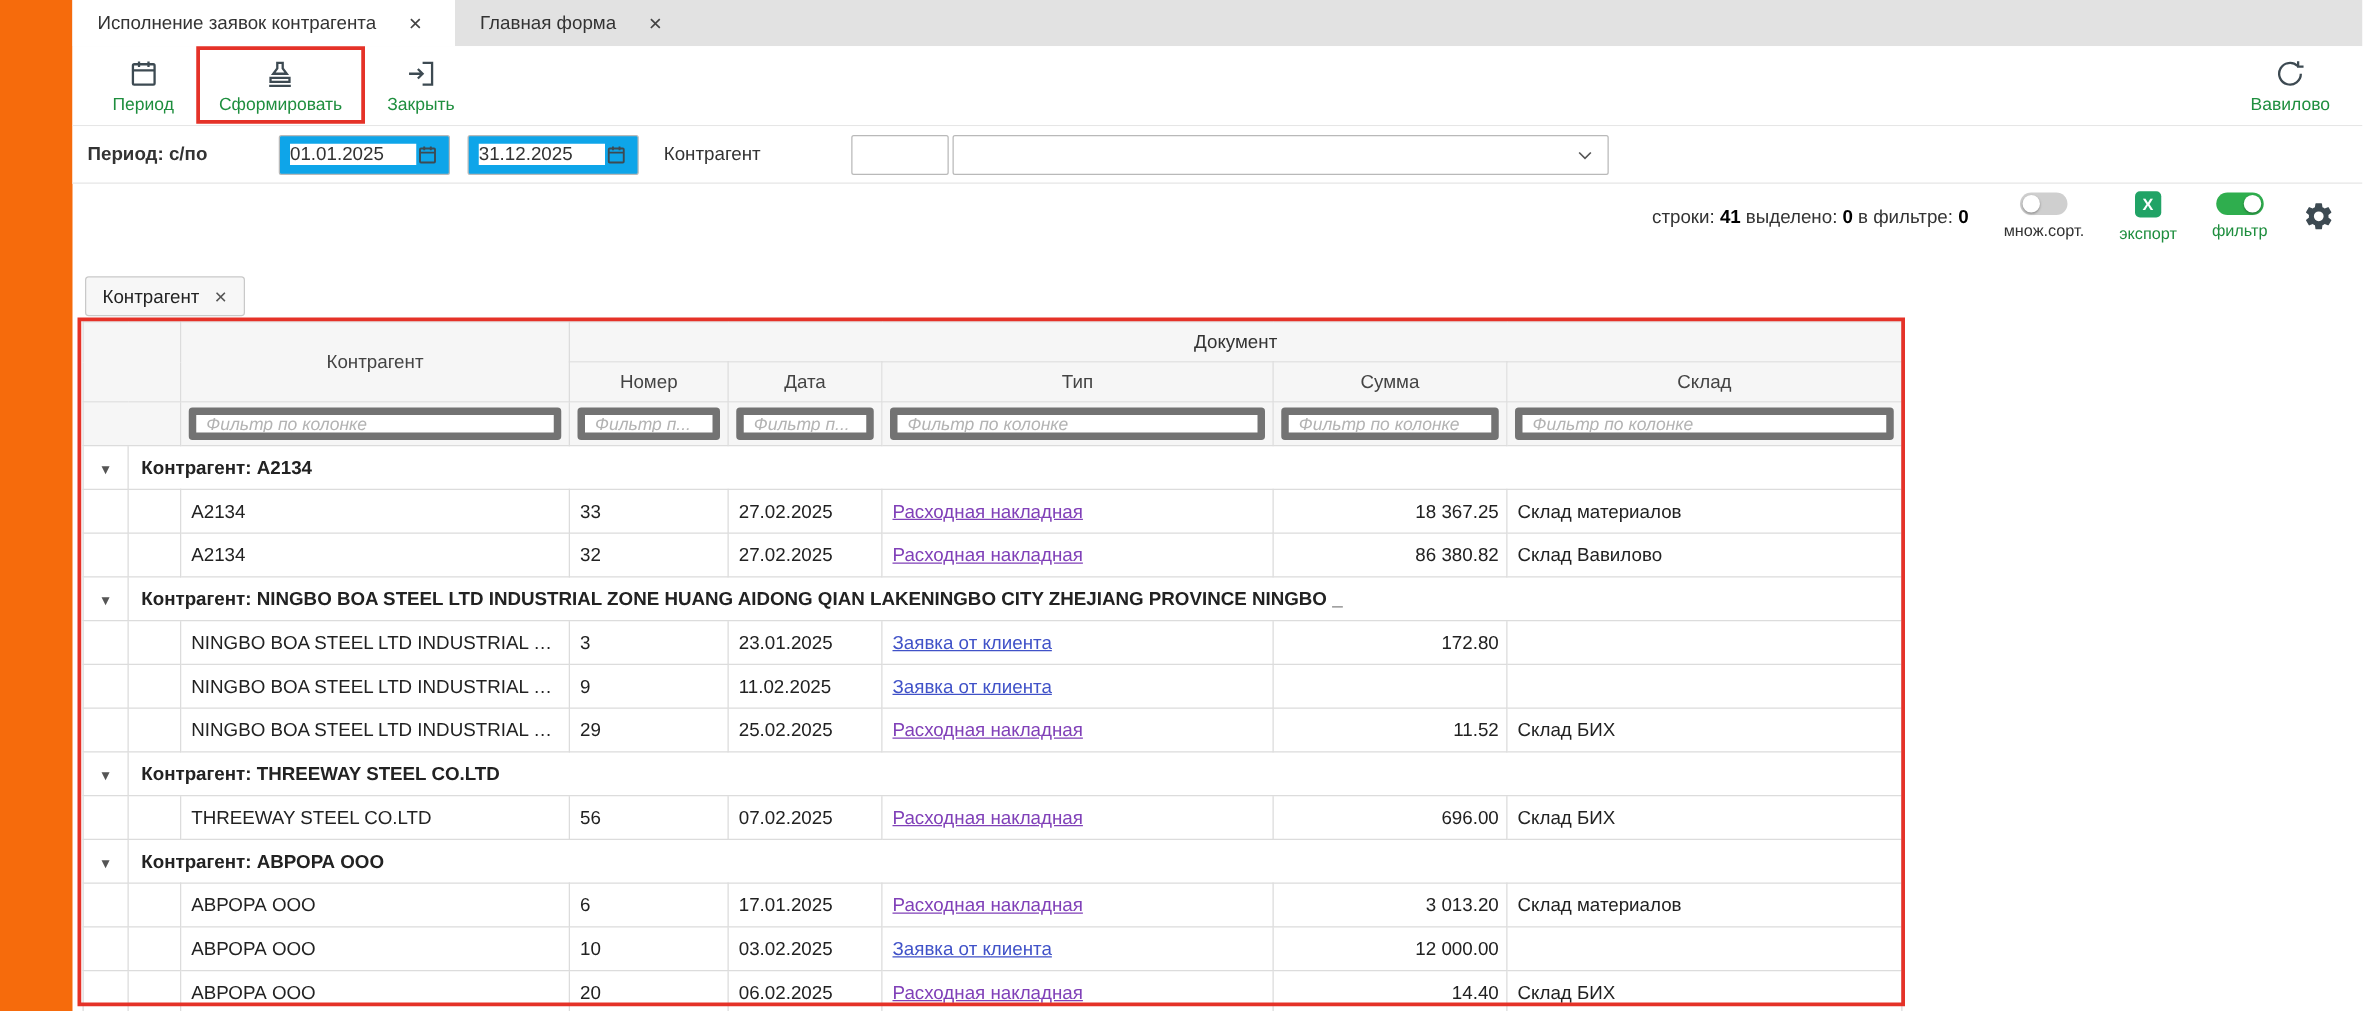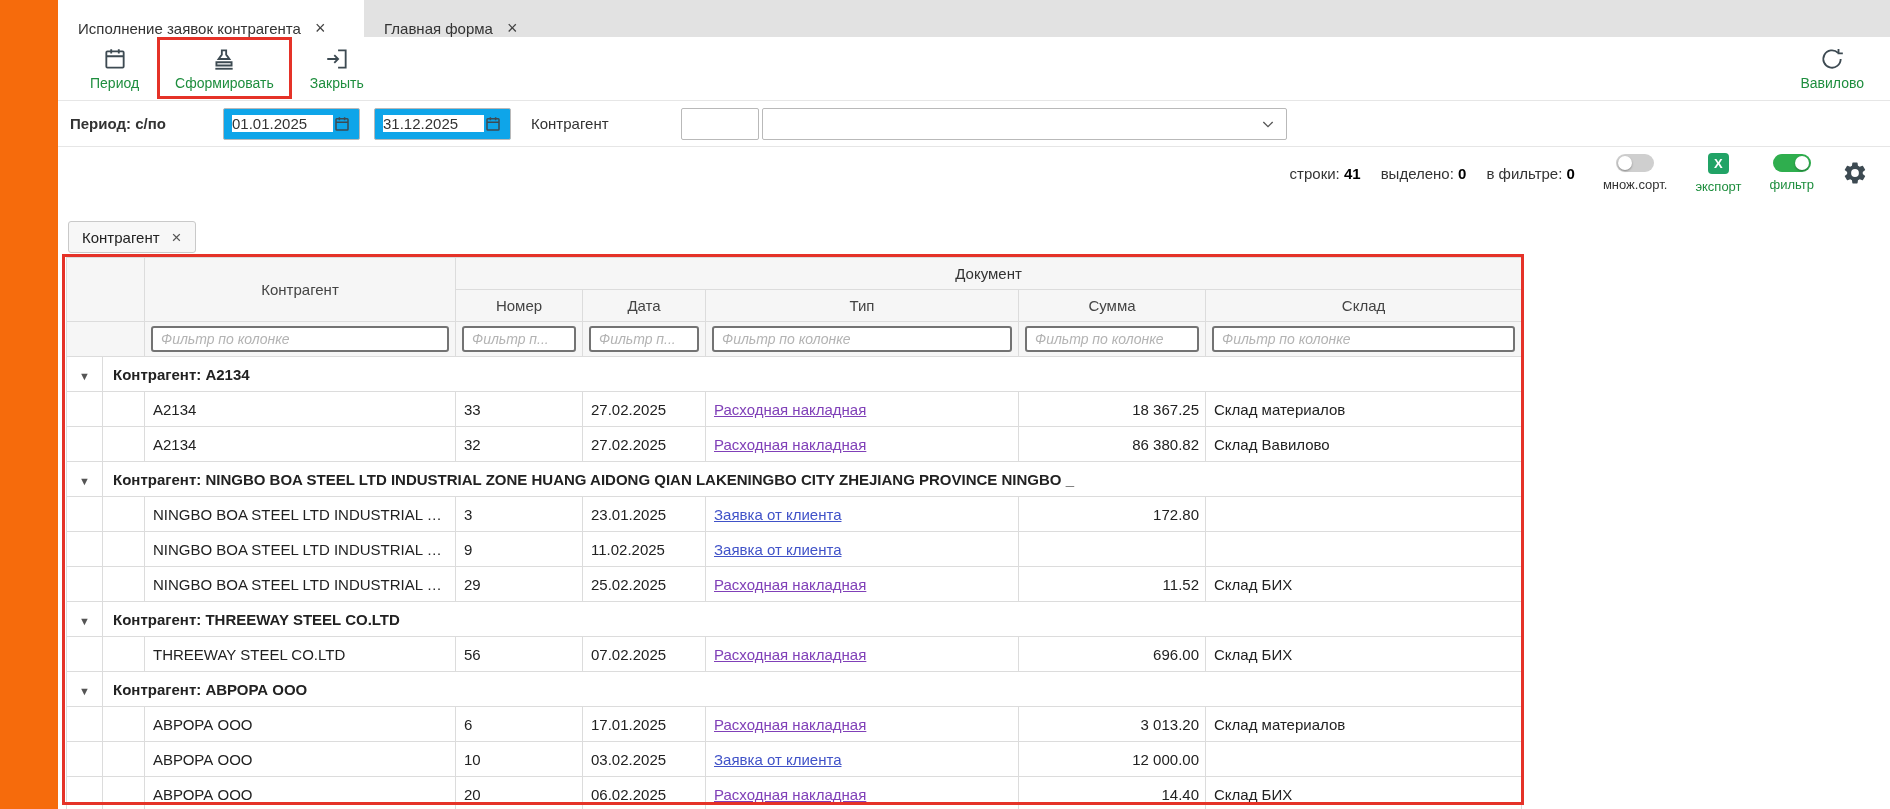--- a/index.html
+++ b/index.html
@@ -13,21 +13,21 @@
   .side-icon{width:26px;height:26px;color:#fff;position:relative;cursor:pointer}
   .side-icon svg{display:block;width:100%;height:100%}
   .mail-badge{position:absolute;right:-9px;bottom:-9px;width:19px;height:19px;border-radius:50%;
     background:#fff;border:2px solid var(--toggle-on,#2fae4e);color:var(--green,#1e8e3e);
     font-size:11px;font-weight:bold;display:flex;align-items:center;justify-content:center}
 
   
   .main{flex:1;display:flex;flex-direction:column;position:relative;min-width:0}
 
   .tabbar{height:37px;background:#e2e2e2;display:flex;align-items:stretch;flex-shrink:0}
-  .tab{display:flex;align-items:flex-end;gap:14px;padding:0 20px;font-size:15px;color:#333;cursor:pointer}
+  .tab{display:flex;align-items:center;gap:26px;padding:0 20px;font-size:15px;color:#333;cursor:pointer}
   .tab.active{background:#fff;min-width:306px}
   .tab-close{font-size:18px;color:#444;line-height:1}
 
   .toolbar{height:64px;background:#fff;border-bottom:1px solid #e6e6e6;display:flex;
     align-items:center;padding:0 16px 0 22px;flex-shrink:0}
   .tb-group{display:flex;gap:16px;align-items:center}
   .tb-btn{display:flex;flex-direction:column;align-items:center;justify-content:center;gap:3px;
     padding:4px 10px;cursor:pointer;position:relative}
   .tb-btn svg{width:26px;height:26px;color:var(--icon-dark,#3d4a52)}
   .tb-btn .lbl{font-size:14px;color:var(--green,#1e8e3e)}
@@ -47,21 +47,21 @@
   .lbl-contractor{margin-left:6px;width:80px}
   .smallinput{margin-left:70px;width:78px;height:32px;border:1px solid #b9b9b9;border-radius:2px;
     padding:0 8px;font-size:15px;font-family:"Liberation Sans",sans-serif}
   .selectbox{margin-left:3px;width:525px;height:32px;border:1px solid #b9b9b9;border-radius:2px;
     display:flex;align-items:center;justify-content:flex-end;padding:0 10px;cursor:pointer;background:#fff}
   .selectbox svg{width:16px;height:16px;color:#555}
 
   .titlerow{height:52px;display:flex;align-items:center;padding:0 22px 0 32px;flex-shrink:0}
   .page-title{font-size:18px;font-weight:bold;color:var(--title-dark,#1f3c5e)}
   .title-right{margin-left:auto;display:flex;align-items:center;gap:28px}
-  .stats{display:flex;align-items:center;gap:20px}
+  .stats{display:flex;align-items:center;gap:4px}
   .stat{font-size:15px;color:#333}
   .stat b{color:#000}
   .ctrl{display:flex;flex-direction:column;align-items:center;gap:5px;cursor:pointer}
   .clbl{font-size:13px;color:#333}
   .ctrl.green .clbl{color:var(--green,#1e8e3e)}
   .switch{width:38px;height:18px;border-radius:9px;background:#cfcfcf;position:relative}
   .switch .knob{position:absolute;top:2px;left:2px;width:14px;height:14px;border-radius:50%;
     background:#fff;box-shadow:0 1px 2px rgba(0,0,0,.35)}
   .switch.on{background:var(--toggle-on,#2fae4e)}
   .switch.on .knob{left:auto;right:2px}
@@ -75,21 +75,21 @@
     border:1px solid #c9c9c9;border-radius:3px;background:#f7f7f7;font-size:15px;color:#222;cursor:pointer}
   .chip-x{font-size:17px;color:#555;line-height:1}
 
   
   .tablewrap{margin-left:8px;width:1455px;position:relative}
   table{border-collapse:collapse;table-layout:fixed;width:1455px;font-size:15px;color:#222;background:#fff}
   th,td{border:1px solid #dcdcdc;overflow:hidden;white-space:nowrap}
   thead th{background:#f6f6f6;font-weight:normal;color:#444;text-align:center;height:32px}
   thead .grouphead{color:#333}
   .hf td{height:35px;background:#f6f6f6;padding:0 6px}
-  .colfilter{width:100%;height:26px;border:2px solid #737373;border-radius:3px;padding:0 8px;
+  .colfilter{width:100%;height:26px;border:6px solid #737373;border-radius:3px;padding:0 8px;
     font-size:14px;font-style:italic;color:#444;background:#fff;font-family:"Liberation Sans",sans-serif}
   .colfilter::placeholder{color:#b3b3b3;font-style:italic;opacity:1}
   tbody td{height:35px;padding:0 8px}
   .caret-cell{text-align:center;padding:0}
   .caret{font-size:11px;color:#555}
   .group-label{font-weight:bold;padding-left:10px}
   .c-contractor{text-overflow:ellipsis}
   .num{text-align:right;padding-right:6px}
   .doclink{text-decoration:underline;cursor:pointer}
   .doclink.purple{color:var(--link-purple,#8040b8)}

